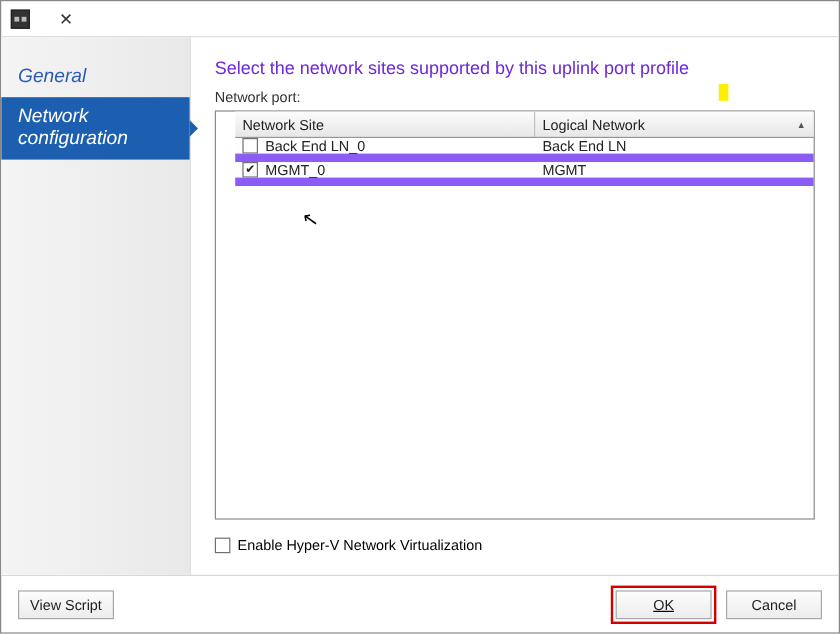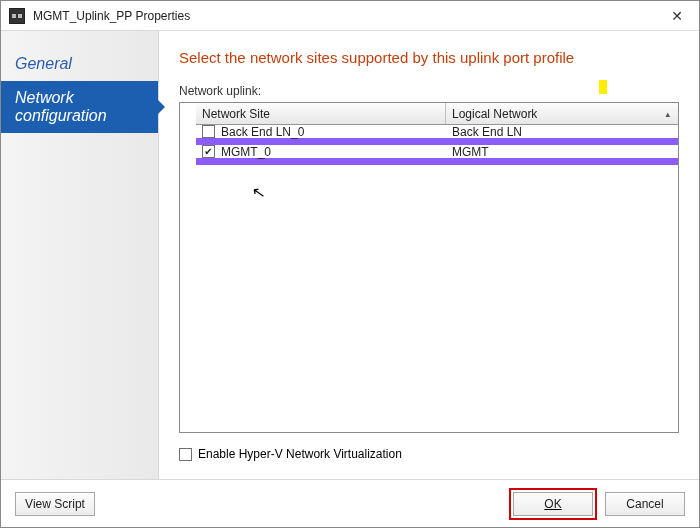--- a/index.html
+++ b/index.html
@@ -67,23 +67,23 @@
     border-bottom: 7px solid transparent;
   }
 
   .main {
     flex: 1;
     padding: 18px 20px 8px 20px;
     display: flex;
     flex-direction: column;
   }
   .heading {
-    color: #c2410c;
+    color: #6d28d9;
     font-size: 15px;
-    margin-bottom: 18px;
+    margin-bottom: 8px;
   }
   .label {
     color: #333;
     font-size: 12px;
     margin-bottom: 4px;
   }
   .highlight {
     position: absolute;
     width: 8px; height: 14px;
     background: #ffee00;
@@ -155,40 +155,39 @@
   }
 </style>
 </head>
 <body>
 
 <div class="titlebar">
   <div class="icon">
       <span></span>
       <span></span>
     </div>
-  <div class="title">MGMT_Uplink_PP Properties</div>
   <div class="close">✕</div>
 </div>
 
 <div class="body">
 
   <div class="sidebar">
     <div class="side-item">
       <span>General</span>
     </div>
     <div class="side-item selected">
       <span>Network configuration</span>
     </div>
   </div>
 
   <div class="main">
     <div class="heading">Select the network sites supported by this uplink port profile</div>
 
     <div style="position:relative;">
-      <div class="label">Network uplink:</div>
+      <div class="label">Network port:</div>
       <div class="highlight"></div>
     </div>
 
     <div class="grid-wrap">
       <div class="grid-head">
         <div class="col1">
             <span>Network Site</span>
           </div>
         <div class="col2">
           <span>Logical Network</span>

